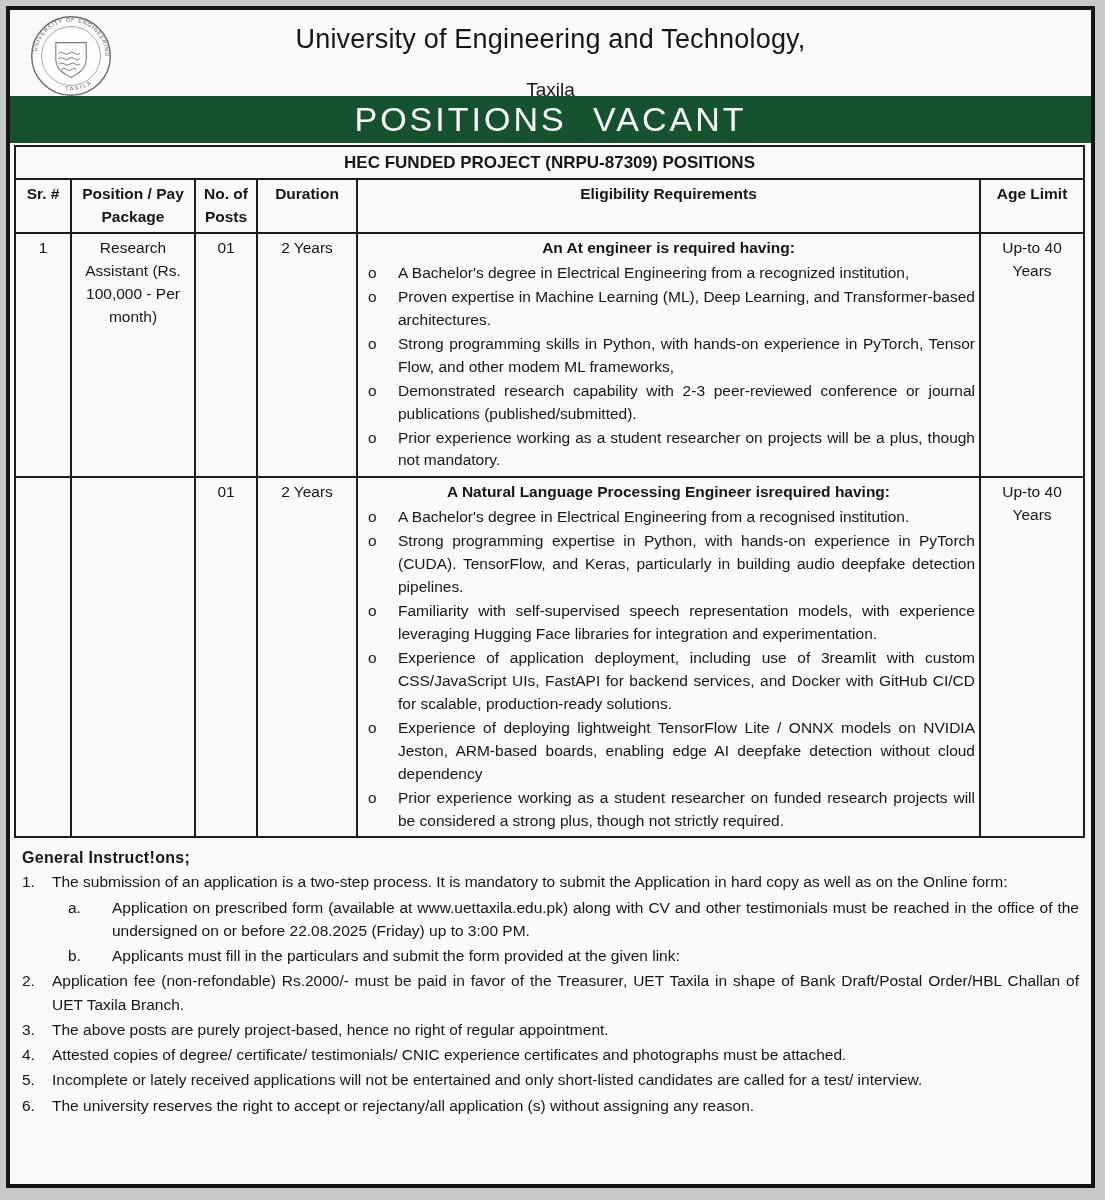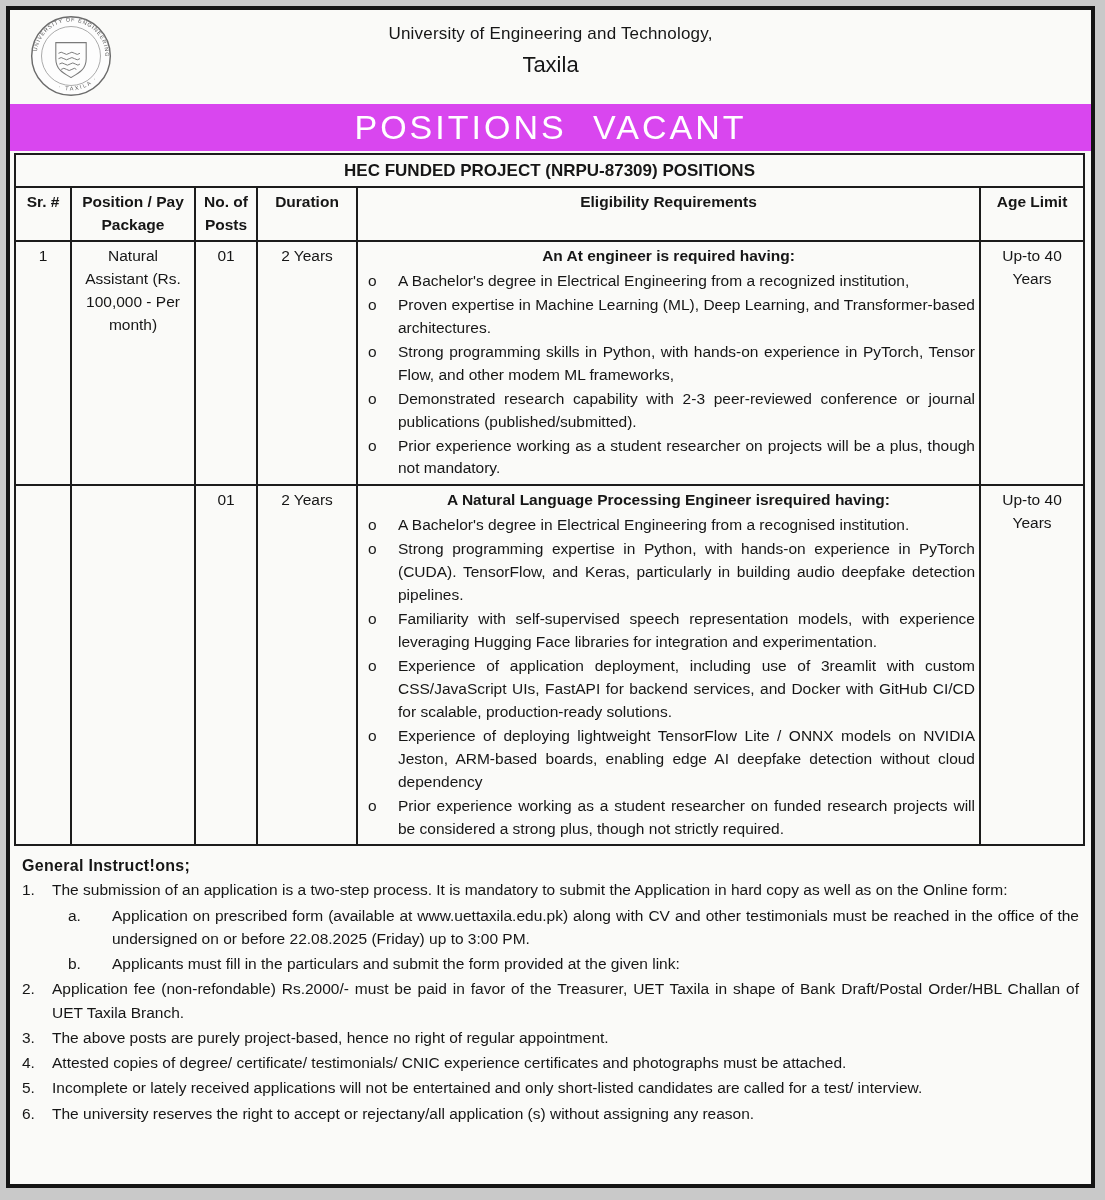--- a/index.html
+++ b/index.html
@@ -12,27 +12,27 @@
   }
   .page{
     position:absolute;left:6px;top:6px;width:1081px;height:1174px;
     background:#fafaf8;border:4px solid #141414;
     display:flex;flex-direction:column;overflow:hidden;
   }
   
   .header{position:relative;height:86px;flex:0 0 auto;}
   .logo{position:absolute;left:16px;top:4px;}
   .title-wrap{text-align:center;padding-top:14px;}
-  .uni-title{font-size:17px;letter-spacing:.2px;}
-  .uni-city{font-size:22px;margin-top:8px;}
+  .uni-title{font-size:27px;letter-spacing:.2px;}
+  .uni-city{font-size:19px;margin-top:24px;}
   
   .banner{
-    flex:0 0 auto;height:47px;background:#d946ef;color:#fff;
+    flex:0 0 auto;height:47px;background:#14532d;color:#fff;
     display:flex;align-items:center;justify-content:center;
-    font-size:34px;letter-spacing:3px;word-spacing:14px;margin-top:8px;
+    font-size:34px;letter-spacing:3px;word-spacing:14px;
   }
   
   .intro{
     flex:0 0 auto;padding:7px 10px 4px 10px;
     font-size:15.5px;line-height:1.55;text-align:justify;
   }
   
   table.jobs{
     border-collapse:collapse;table-layout:fixed;
     margin:2px 4px 2px 4px;width:1069px;flex:0 0 auto;
@@ -116,21 +116,21 @@
       <tr>
         <th class="hdr">Sr. #</th>
         <th class="hdr">Position / Pay Package</th>
         <th class="hdr">No. of Posts</th>
         <th class="hdr">Duration</th>
         <th class="hdr">Eligibility  Requirements</th>
         <th class="hdr">Age Limit</th>
       </tr>
       <tr style="height:234px;">
         <td class="ctr">1</td>
-        <td class="ctr">Natural Assistant (Rs. 100,000 - Per month)</td>
+        <td class="ctr">Research Assistant (Rs. 100,000 - Per month)</td>
         <td class="ctr">01</td>
         <td class="ctr">2 Years</td>
         <td class="elig">
           <div class="elig-head">An At engineer is required having:</div>
           <div>
               <div class="bullet">
                 <span class="bm">o</span>
                 <span class="bt">A Bachelor's degree in Electrical Engineering from a recognized institution,</span>
               </div>
               <div class="bullet">

